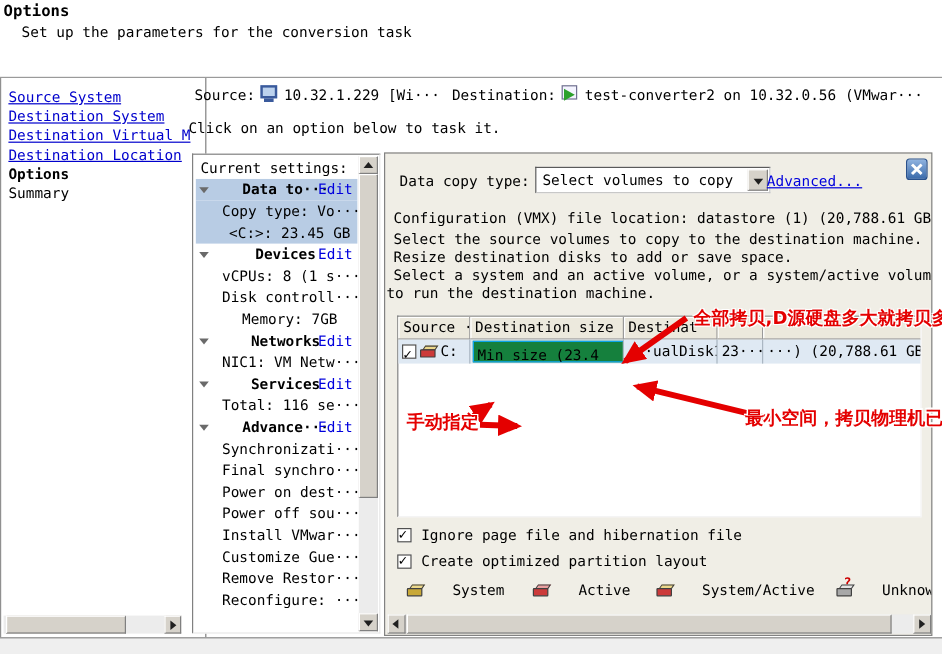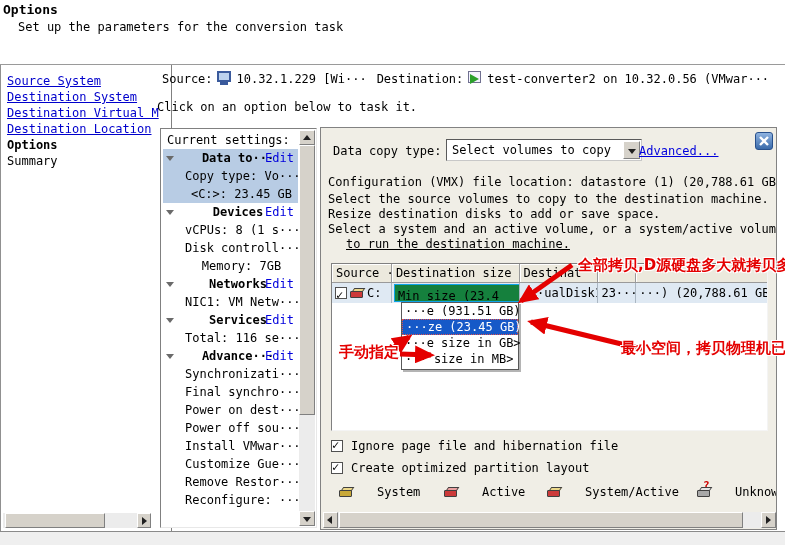--- a/index.html
+++ b/index.html
@@ -63,21 +63,21 @@
   .copy-row-label { position:absolute; left:12px; top:16px; }
   .combo { position:absolute; left:125px; top:11px; width:196px; height:22px; background:#fff;
            border:1px solid; border-color:#5a5a5a #c8c8c8 #c8c8c8 #5a5a5a; }
   .combo .val { position:absolute; left:5px; top:3px; white-space:nowrap; }
   .combo .dbtn { position:absolute; right:1px; top:1px; bottom:1px; width:17px; }
   .advanced { position:absolute; left:318px; top:16px; color:#0000dd; text-decoration:underline; cursor:pointer; }
   .cfg-line { position:absolute; left:7px; top:47px; white-space:nowrap; }
   .desc0 { position:absolute; left:7px; top:64px; white-space:nowrap; }
   .desc1 { position:absolute; left:7px; top:79px; white-space:nowrap; }
   .desc2 { position:absolute; left:7px; top:94px; white-space:nowrap; }
-  .desc3 { position:absolute; left:25px; top:109px; white-space:nowrap;text-decoration:underline; }
+  .desc3 { position:absolute; left:1px; top:109px; white-space:nowrap; }
 
   
   .vtable { position:absolute; left:10px; top:135px; width:437px; height:168px; background:#fff;
             border:1px solid; border-color:#808080 #f4f4f4 #f4f4f4 #808080; }
   .thead { position:absolute; left:0; top:0; right:0; height:19px; display:flex; }
   .th { height:19px; line-height:18px; background:#ece9dd; border-right:1px solid #9a9a9a;
         border-bottom:1px solid #9a9a9a; box-shadow:inset 1px 1px 0 #fff; padding:0 4px; white-space:nowrap; overflow:hidden; }
   .trow { position:absolute; left:0; top:19px; right:0; height:20px; display:flex; background:#dfe9f3; }
   .td { height:20px; line-height:20px; border-right:1px solid #aab6c2; padding:0 3px;
         white-space:nowrap; overflow:hidden; display:flex; align-items:center; }
@@ -257,26 +257,20 @@
                 <span class="arr arr-down" style="left:3px;top:6px;"></span>
               </span>
           </span>
         </div>
         <div class="td w2">···ualDisk1</div>
         <div class="td w3">23···</div>
         <div class="td w4">···) (20,788.61 GB)</div>
       </div>
     </div>
 
-    <div class="ddlist">
-      <div class="dditem">···e (931.51 GB)</div>
-      <div class="dditem hl">···ze (23.45 GB)</div>
-      <div class="dditem">···e size in GB&gt;</div>
-      <div class="dditem">··· size in MB&gt;</div>
-    </div>
 
     <div class="optcb0">
       <span class="cb checked"></span>
       <span>Ignore page file and hibernation file</span>
     </div>
     <div class="optcb1">
       <span class="cb checked"></span>
       <span>Create optimized partition layout</span>
     </div>
 

